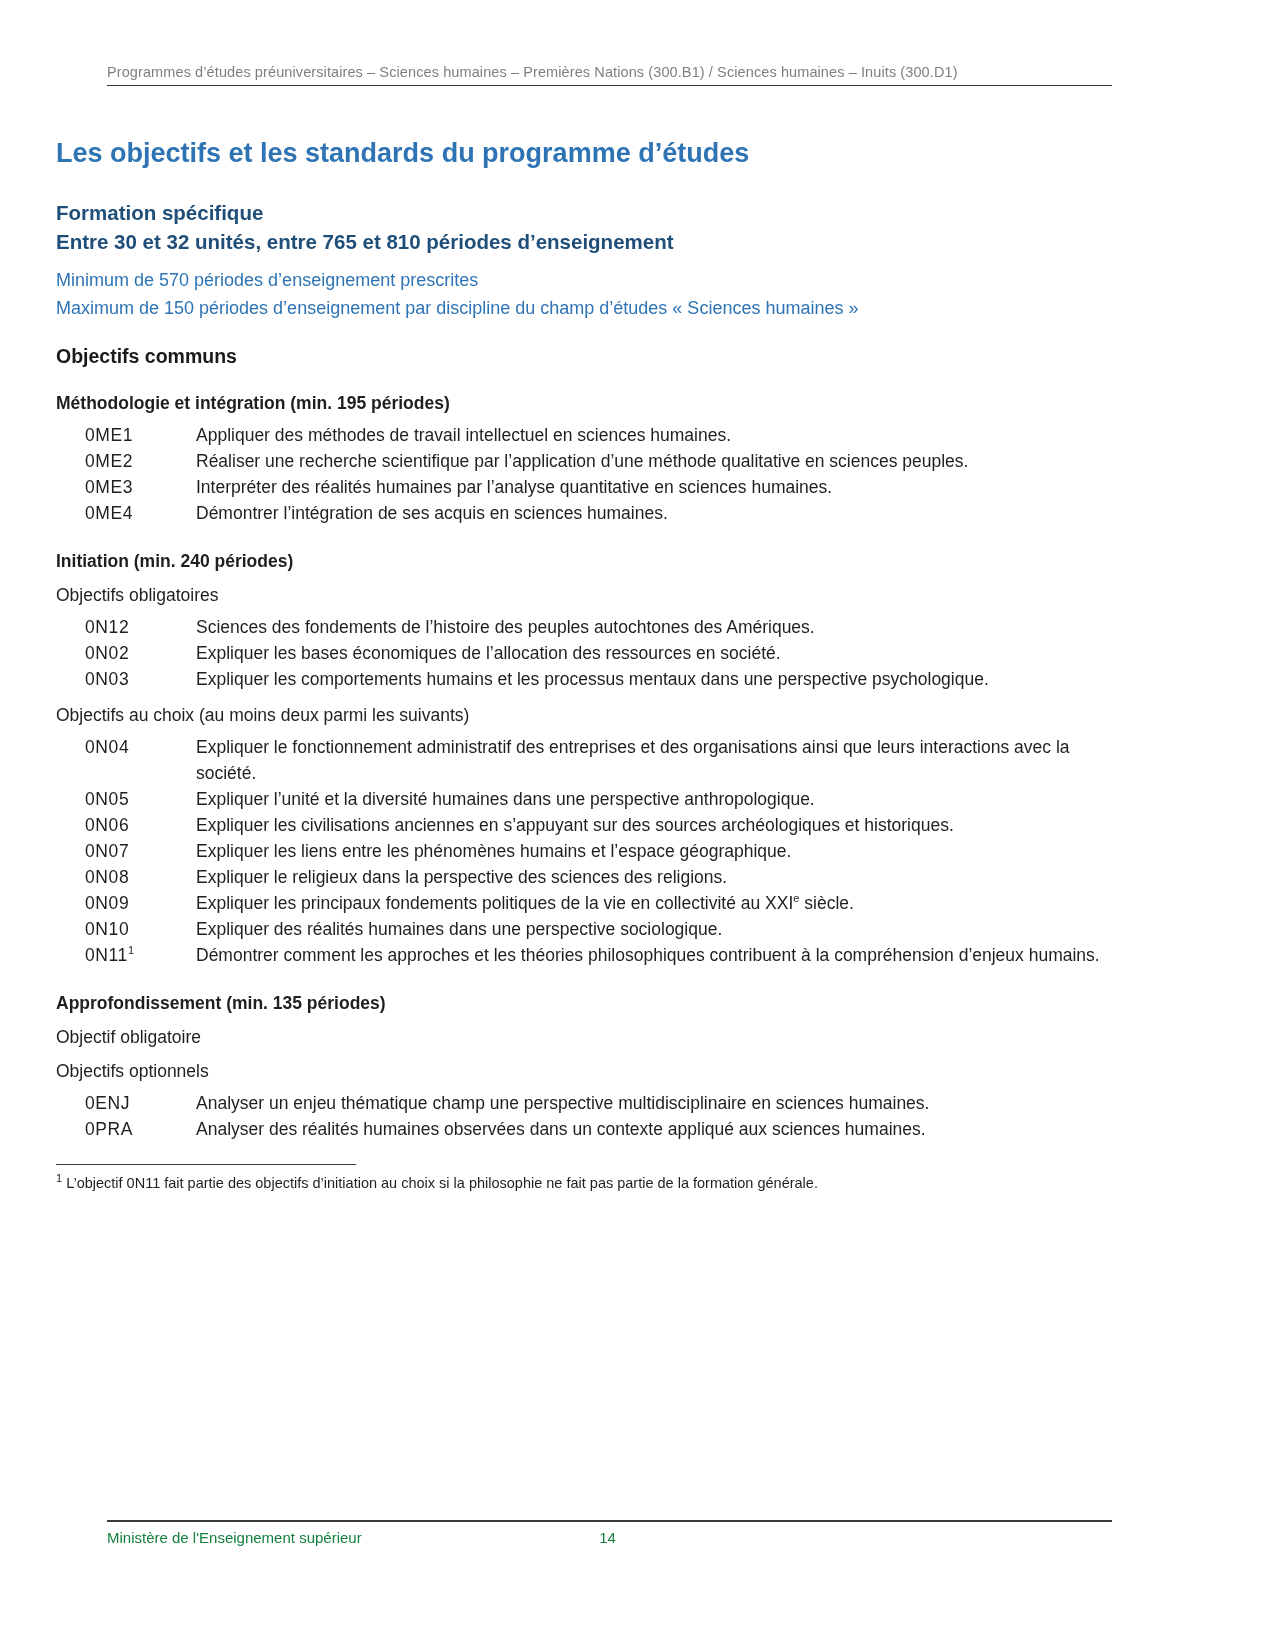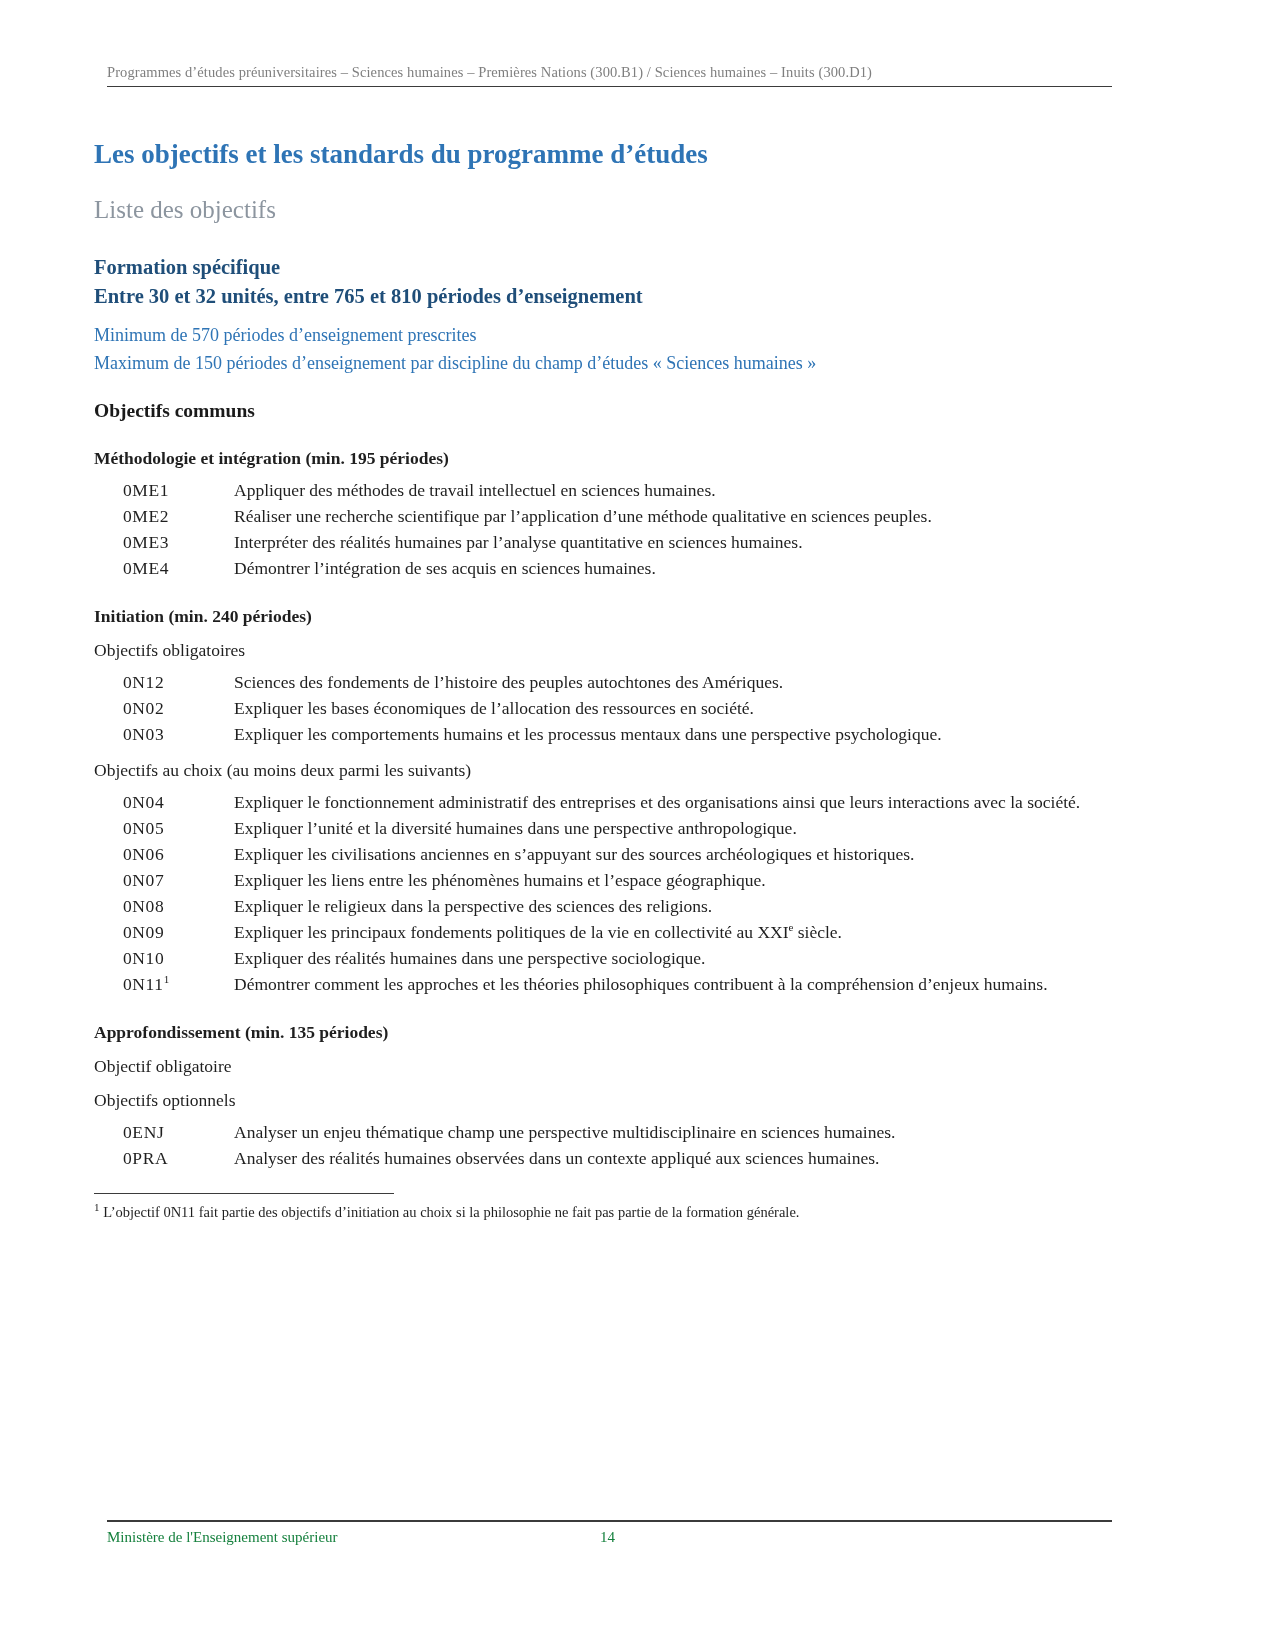--- a/index.html
+++ b/index.html
@@ -2,34 +2,34 @@
 <html><head>
 <meta charset="utf-8">
 <style>
   html, body { margin: 0; padding: 0; background: #ffffff; }
   .page {
     width: 1275px;
     height: 1650px;
     position: relative;
     overflow: hidden;
     background: #ffffff;
-    font-family: Liberation Serif, serif;
+    font-family: Liberation Sans, sans-serif;
     color: #1f1f1f;
   }
   .doc-header { padding: 64px 163px 0 107px; }
   .header-text {
     font-size: 14.5px;
     color: #7f7f7f;
     letter-spacing: 0.1px;
     padding-bottom: 5px;
     white-space: nowrap;
   }
   .header-rule { border: none; border-top: 1.6px solid #3b3b3b; margin: 0; }
 
-  .content { padding: 0 163px 0 94px; }
+  .content { padding: 0 163px 0 56px; }
 
   .title {
     margin: 50px 0 0 0;
     font-size: 27px;
     line-height: 34px;
     font-weight: bold;
     color: #2e74b5;
   }
   .subtitle {
     margin: 24px 0 0 0;
@@ -101,21 +101,20 @@
 <div class="page">
 
   <header class="doc-header">
     <div class="header-text">Programmes d’études préuniversitaires – Sciences humaines – Premières Nations (300.B1) / Sciences humaines – Inuits (300.D1)</div>
     <hr class="header-rule">
   </header>
 
   <main class="content">
 
     <h1 class="title">Les objectifs et les standards du programme d’études</h1>
-    <h2 class="subtitle">Liste des objectifs</h2>
 
     <div class="formation">
       <div>Formation spécifique</div>
       <div>Entre 30 et 32 unités, entre 765 et 810 périodes d’enseignement</div>
     </div>
 
     <div class="notes">
       <div>Minimum de 570 périodes d’enseignement prescrites</div>
       <div>Maximum de 150 périodes d’enseignement par discipline du champ d’études « Sciences humaines »</div>
     </div>

